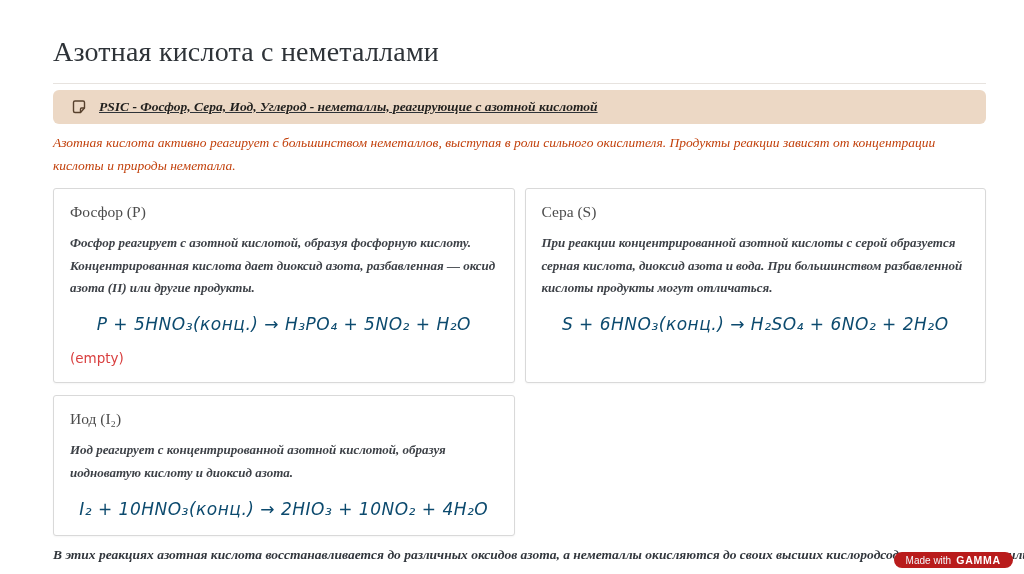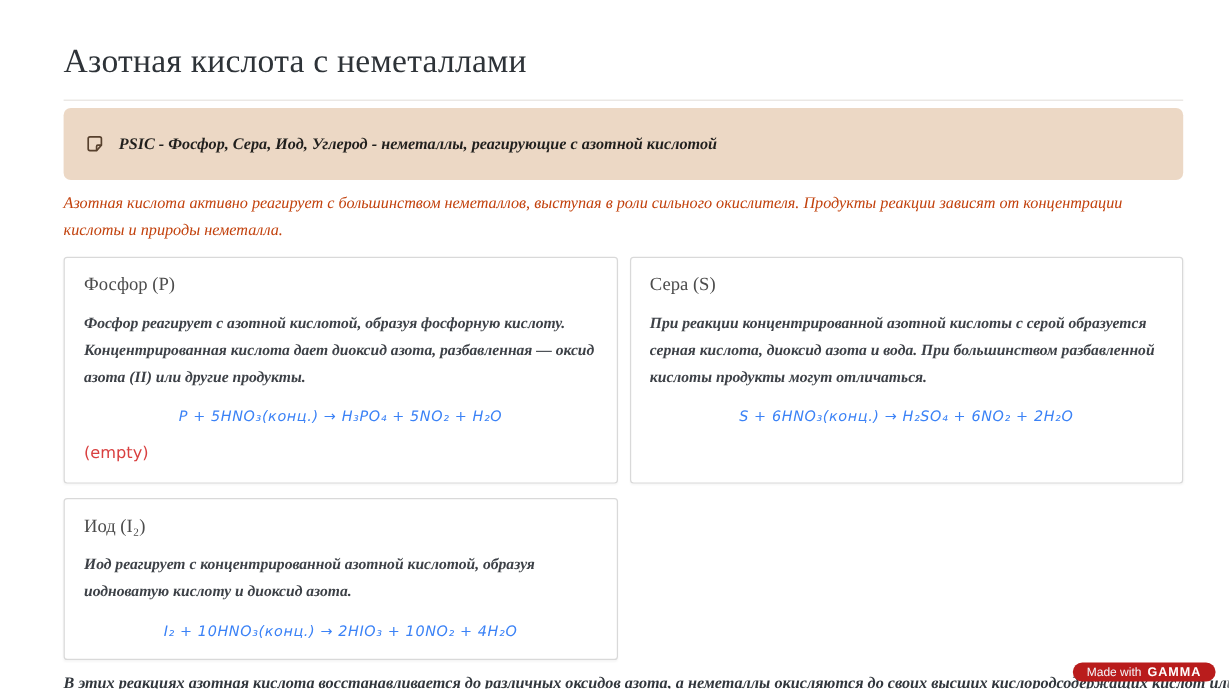--- a/index.html
+++ b/index.html
@@ -27,25 +27,26 @@
   }
   .divider {
     margin-top: 15px;
     border-top: 1px solid #e7e3df;
     height: 0;
   }
   .callout {
     margin-top: 6px;
     background: #ecd8c5;
     border-radius: 6px;
-    height: 60px;
+    height: 34px;
     display: flex;
     align-items: center;
     padding: 0 18px;
     gap: 12px;
+    text-decoration: underline;
   }
   .callout-icon { display: inline-flex; flex: 0 0 auto; }
   .callout-text {
     font-weight: bold;
     font-style: italic;
     font-size: 13.5px;
     color: #201f1d;
   }
   .intro {
     margin-top: 8px;
@@ -82,23 +83,23 @@
     font-style: italic;
     font-size: 13px;
     line-height: 1.72;
     color: #3d4147;
   }
   .equation {
     margin-top: 15px;
     text-align: center;
     font-family: "DejaVu Sans", sans-serif;
     font-style: italic;
-    font-size: 12px;
+    font-size: 17px;
     letter-spacing: 0.5px;
-    color: #3b82f6;
+    color: #0c4a6e;
   }
   .empty-note {
     margin-top: 16px;
     font-family: "DejaVu Sans", sans-serif;
     font-style: normal;
     font-size: 13.5px;
     color: #d94040;
   }
   .footer-text {
     margin-top: 11px;

